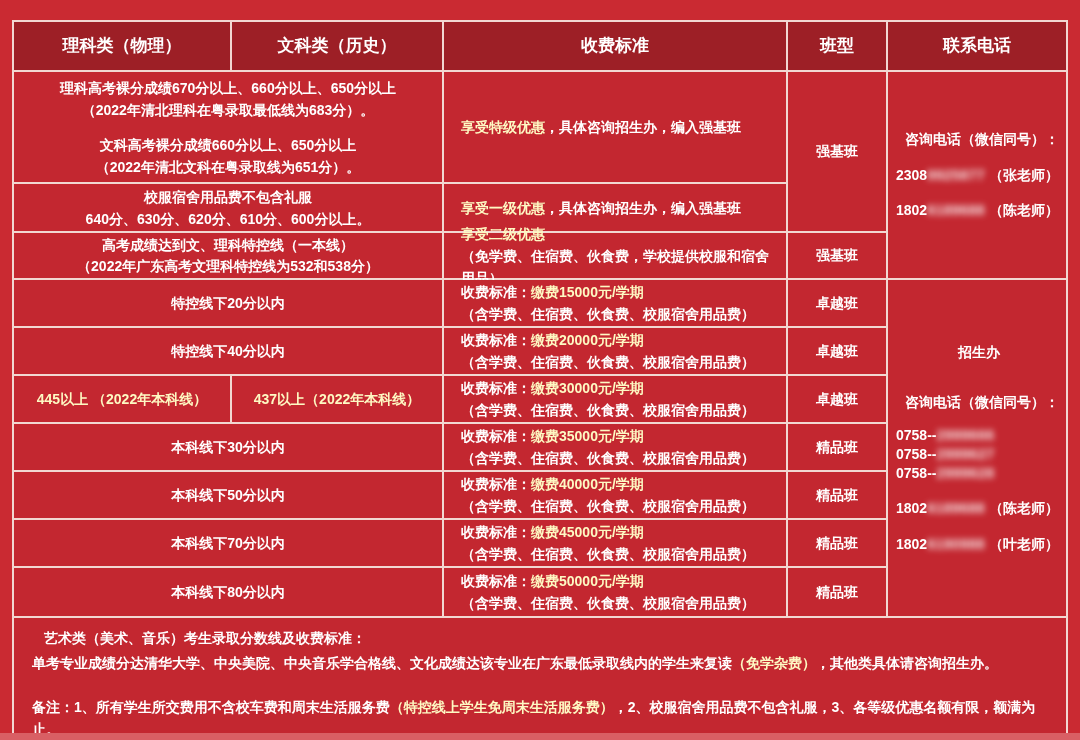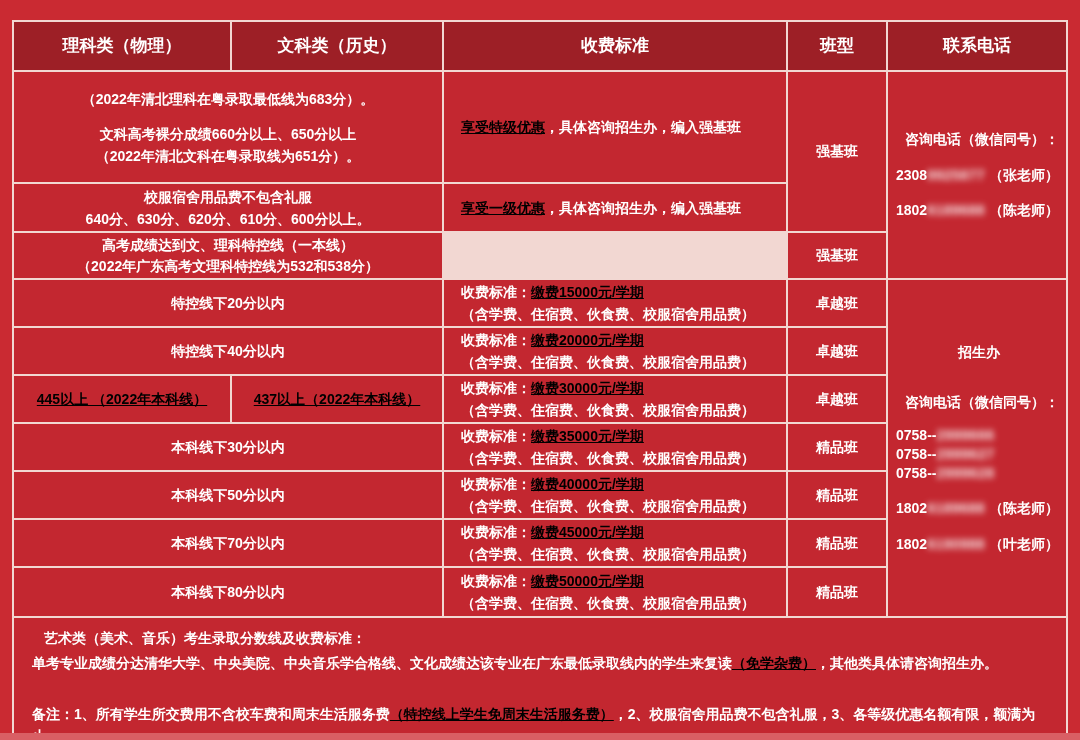--- a/index.html
+++ b/index.html
@@ -21,40 +21,40 @@
     gap:2px; background:#f2d7d2; flex:0 0 auto;
   }
   .c {
     background:#c32730; color:#ffffff; font-weight:bold; font-size:14px;
     line-height:1.5; display:flex; flex-direction:column;
     align-items:center; justify-content:center; text-align:center;
   }
   .hd { background:#9d1f26; font-size:17px; }
   .fee { align-items:flex-start; text-align:left; padding-left:17px; padding-right:6px; }
   .fee .fline { line-height:22px; }
-  .yellow { color:#000000;text-decoration:underline; }
+  .yellow { color:#fef9c3; }
   .p { line-height:22px; }
   .pgap { height:13px; }
   .contact { align-items:flex-start; padding-left:8px; padding-right:4px; text-align:left; }
   .contact .intro { margin-left:9px; }
   .ct-top .intro { margin-bottom:15px; }
   .ct-top .pline { margin-bottom:14px; }
   .ct-top .pline:last-child { margin-bottom:0; }
   .ct-bottom .title { align-self:center; margin-bottom:29px; }
   .ct-bottom .intro { margin-bottom:13px; }
   .ct-bottom .tel { line-height:19px; }
   .ct-bottom .pline { margin-top:15px; }
   .blurred { filter:blur(3px); opacity:0.9; letter-spacing:0.5px; }
   .notes {
     flex:1 1 auto; border-top:2px solid #f2d7d2; background:#c32730;
     color:#ffffff; font-weight:bold; font-size:14px; line-height:1.55;
     padding:8px 18px 0 18px; box-sizing:border-box;
   }
   .notes .n1 { margin:2px 0 3px 12px; }
-  .notes .n2 { margin:0 0 30px 0; }
+  .notes .n2 { margin:0 0 23px 0; }
   .notes .n3 { margin:0 0 1px 0; }
   .bstrip { position:absolute; left:0; bottom:0; width:1080px; height:7px; background:#d95f64; }
 </style>
 </head>
 <body>
 
 <div class="board">
   <div class="grid">
 
     <div class="c hd" style="grid-area:1/1/2/2">
@@ -67,20 +67,21 @@
         <span>收费标准</span>
       </div>
     <div class="c hd" style="grid-area:1/4/2/5">
         <span>班型</span>
       </div>
     <div class="c hd" style="grid-area:1/5/2/6">
         <span>联系电话</span>
       </div>
 
     <div class="c" style="grid-area:2/1/3/3">
+      <div class="p">理科高考裸分成绩670分以上、660分以上、650分以上</div>
       <div class="p">（2022年清北理科在粤录取最低线为683分）。</div>
       <div class="pgap"></div>
       <div class="p">文科高考裸分成绩660分以上、650分以上</div>
       <div class="p">（2022年清北文科在粤录取线为651分）。</div>
     </div>
     <div class="c fee" style="grid-area:2/3/3/4">
       <div class="fline"><span class="yellow">享受特级优惠</span><span>，具体咨询招生办，编入强基班</span></div>
     </div>
     <div class="c" style="grid-area:2/4/4/5">
         <span>强基班</span>
@@ -96,20 +97,24 @@
       <div class="p">校服宿舍用品费不包含礼服</div>
       <div class="p">640分、630分、620分、610分、600分以上。</div>
     </div>
     <div class="c fee" style="grid-area:3/3/4/4">
       <div class="fline"><span class="yellow">享受一级优惠</span><span>，具体咨询招生办，编入强基班</span></div>
     </div>
 
     <div class="c" style="grid-area:4/1/5/3">
       <div>高考成绩达到文、理科特控线（一本线）</div>
       <div>（2022年广东高考文理科特控线为532和538分）</div>
+    </div>
+    <div class="c fee" style="grid-area:4/3/5/4">
+      <div class="fline yellow">享受二级优惠</div>
+      <div class="fline">（免学费、住宿费、伙食费，学校提供校服和宿舍用品）</div>
     </div>
     <div class="c" style="grid-area:4/4/5/5">
         <span>强基班</span>
       </div>
 
     <div class="c" style="grid-area:5/1/6/3">
         <span>特控线下20分以内</span>
       </div>
     <div class="c fee" style="grid-area:5/3/6/4">
       <div class="fline"><span>收费标准：</span><span class="yellow">缴费15000元/学期</span></div>

